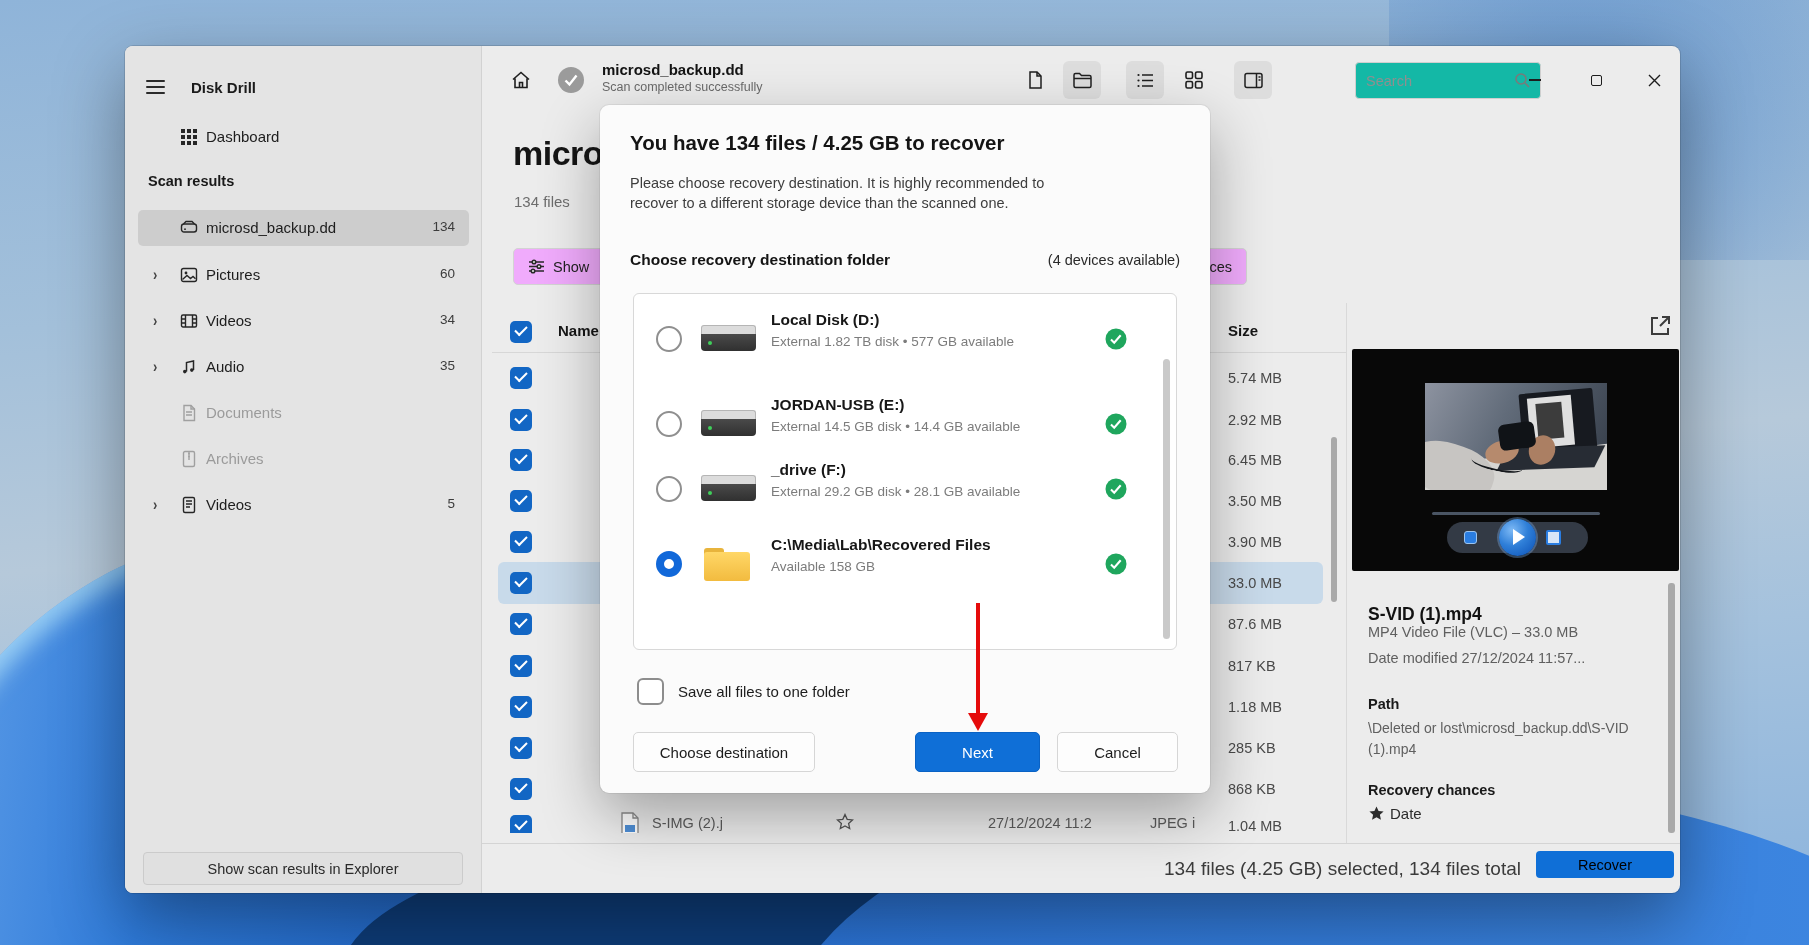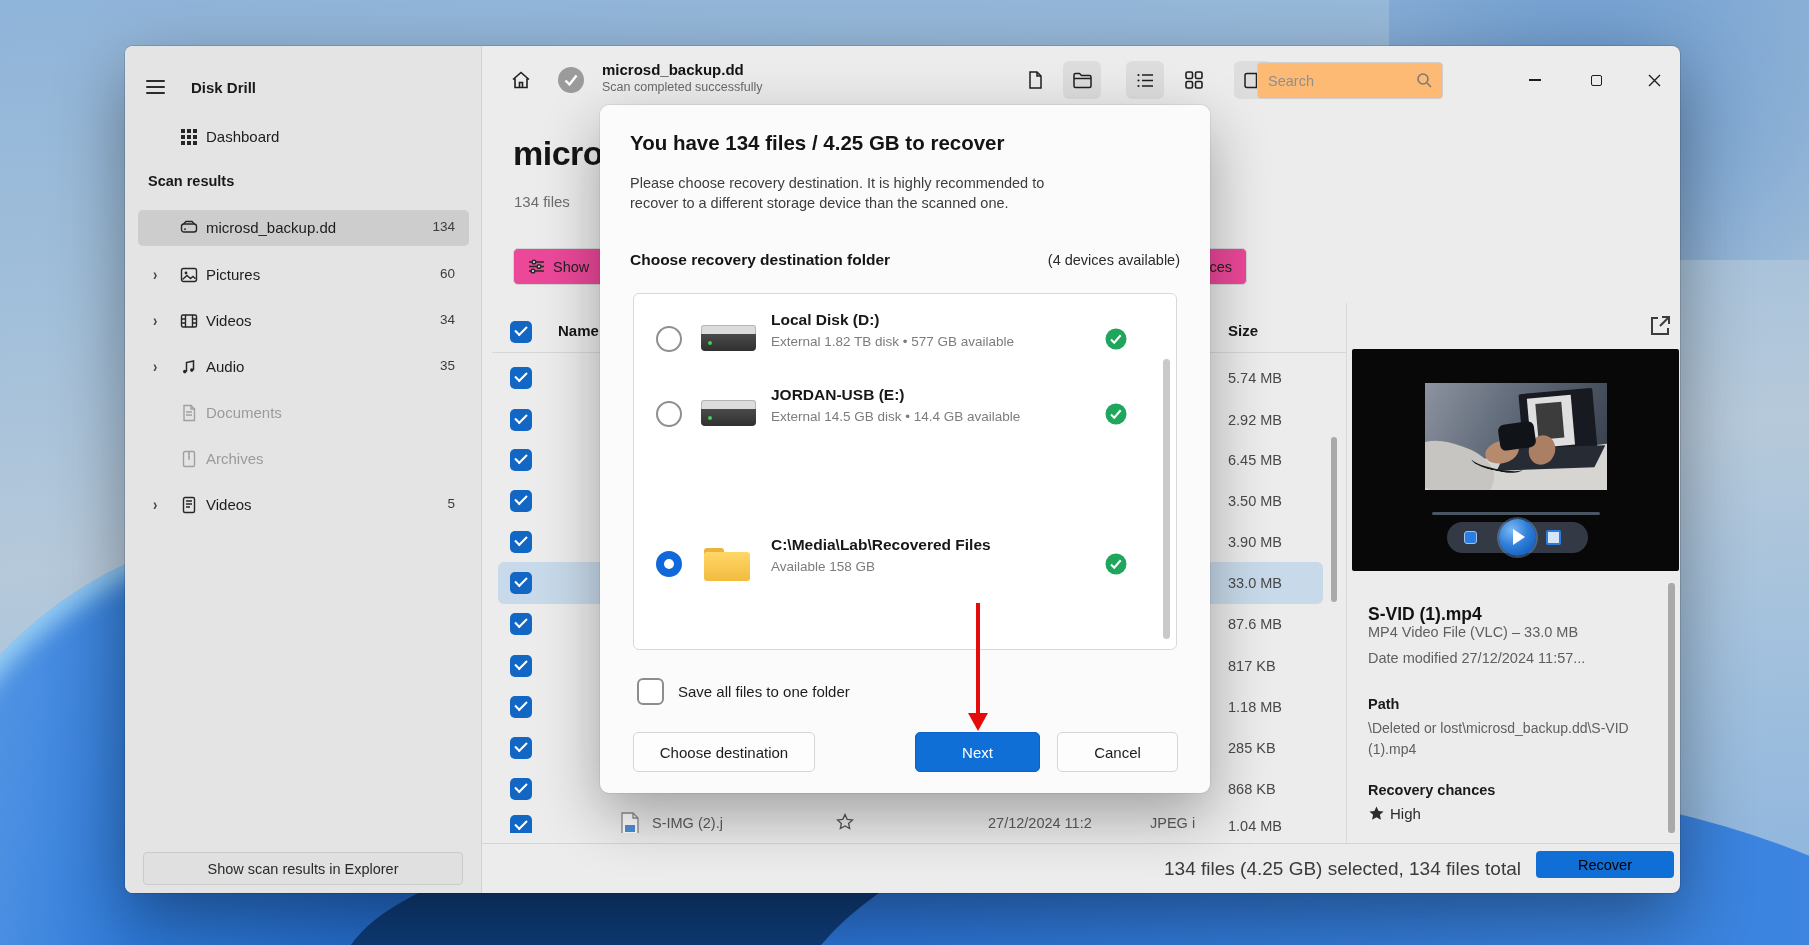--- a/index.html
+++ b/index.html
@@ -44,32 +44,32 @@
   .explorer-btn { left:18px; top:806px; width:320px; height:33px; background:#e0e0e0;
     border:1px solid #cbcbcb; border-radius:4px; font-size:14.5px; color:#2a2a2a;
     display:flex; align-items:center; justify-content:center; cursor:pointer; }
 
   
   .hbtn { width:38px; height:38px; top:15px; border-radius:6px; display:flex; align-items:center; justify-content:center; cursor:pointer; }
   .hbtn.active { background:#dddddd; }
   .status-circle { left:432px; top:20px; width:28px; height:28px; }
   .sess-title { left:477px; top:15px; font-size:15px; font-weight:bold; color:#141414; }
   .sess-sub   { left:477px; top:34px; font-size:12.5px; color:#6a6a6a; }
-  .search { left:1132px; top:16px; width:186px; height:37px; background:#fdba74;
+  .search { left:1230px; top:16px; width:186px; height:37px; background:#14b8a6;
     border:1px solid #cfcfcf; border-radius:4px; }
   .search input { position:absolute; left:10px; top:0; width:140px; height:35px; border:0; outline:0;
     background:transparent; font-size:14.5px; color:#333; font-family:inherit; }
   .search input::placeholder { color:#8f8f8f; }
   .search .mag { position:absolute; right:9px; top:9px; }
   .winctl { top:15px; width:44px; height:38px; display:flex; align-items:center; justify-content:center; cursor:pointer; }
 
   
   .big-heading { left:388px; top:88px; font-size:34px; font-weight:bold; color:#151515; letter-spacing:-.5px; }
   .sub-heading { left:389px; top:147px; font-size:15px; color:#6d6d6d; }
-  .pill { top:202px; height:37px; background:#ec4899; border:1px solid #d3d3d3; border-radius:5px;
+  .pill { top:202px; height:37px; background:#f0abfc; border:1px solid #d3d3d3; border-radius:5px;
     display:flex; align-items:center; gap:8px; padding:0 14px; font-size:14.5px; color:#222; cursor:pointer; }
   .pill-show { left:388px; width:112px; }
   .pill-frag { left:1060px; width:62px; border-radius:0 5px 5px 0; justify-content:flex-end; }
 
   .tablewrap { left:367px; top:250px; width:854px; height:537px; overflow:hidden; }
   .t-hdr-name { position:absolute; left:66px; top:26px; font-size:15px; font-weight:bold; color:#161616; }
   .t-hdr-size { position:absolute; left:736px; top:26px; font-size:15px; font-weight:bold; color:#161616; }
   .t-div { position:absolute; left:0; top:56px; width:854px; height:1px; background:#d7d7d7; }
   .hl-row { position:absolute; left:6px; top:266px; width:825px; height:42px; background:#c8daea; border-radius:6px; }
   .cb { position:absolute; left:18px; width:22px; height:22px; background:#1266c4; border-radius:5px; cursor:pointer; }
@@ -472,21 +472,21 @@
     <div class="abs pv-line" style="top:578px">MP4 Video File (VLC) – 33.0 MB</div>
     <div class="abs pv-line" style="top:604px">Date modified 27/12/2024 11:57...</div>
     <div class="abs pv-label" style="top:650px">Path</div>
     <div class="abs pv-path">\Deleted or lost\microsd_backup.dd\S-VID (1).mp4</div>
     <div class="abs pv-label" style="top:736px">Recovery chances</div>
     <span class="abs" style="left:1243px;top:759px">
       <svg width="17" height="17" viewBox="0 0 18 18">
           <path d="M9 1.5 L11.2 6.3 16.5 6.9 12.6 10.4 13.7 15.6 9 13 4.3 15.6 5.4 10.4 1.5 6.9 6.8 6.3 z" fill="#2c2c2c"></path>
         </svg>
     </span>
-    <div class="abs pv-high">High</div>
+    <div class="abs pv-high">Date</div>
     <div class="vscroll abs" style="left:1543px;top:537px;width:7px;height:250px"></div>
 
     <div class="abs f-div"></div>
     <div class="abs f-status">134 files (4.25 GB) selected, 134 files total</div>
     <div class="abs recover-btn">Recover</div>
   </div>
 
   <div class="abs dialog">
     <div class="abs dlg-title">You have 134 files / 4.25 GB to recover</div>
     <div class="abs dlg-desc">Please choose recovery destination. It is highly recommended to recover to a different storage device than the scanned one.</div>
@@ -503,29 +503,45 @@
           </div>
         <div class="devname">Local Disk (D:)</div>
         <div class="devsub">External 1.82 TB disk • 577 GB available</div>
         <span class="okcheck">
             <svg width="22" height="22" viewBox="0 0 22 22">
               <circle cx="11" cy="11" r="10.5" fill="#1fa65d"></circle>
               <path d="M6 11.5 l3.2 3.2 l6.5-7.5" stroke="#fff" stroke-width="2.1" fill="none"></path>
             </svg>
           </span>
       </div>
-      <div class="devrow" style="top:82px">
+      <div class="devrow" style="top:92px">
         <div class="radio"></div>
         <div class="driveicon">
             <div class="top"></div>
             <div class="bot"></div>
             <div class="led"></div>
           </div>
         <div class="devname">JORDAN-USB (E:)</div>
         <div class="devsub">External 14.5 GB disk • 14.4 GB available</div>
+        <span class="okcheck">
+            <svg width="22" height="22" viewBox="0 0 22 22">
+              <circle cx="11" cy="11" r="10.5" fill="#1fa65d"></circle>
+              <path d="M6 11.5 l3.2 3.2 l6.5-7.5" stroke="#fff" stroke-width="2.1" fill="none"></path>
+            </svg>
+          </span>
+      </div>
+      <div class="devrow" style="top:157px">
+        <div class="radio"></div>
+        <div class="driveicon">
+            <div class="top"></div>
+            <div class="bot"></div>
+            <div class="led"></div>
+          </div>
+        <div class="devname">_drive (F:)</div>
+        <div class="devsub">External 29.2 GB disk • 28.1 GB available</div>
         <span class="okcheck">
             <svg width="22" height="22" viewBox="0 0 22 22">
               <circle cx="11" cy="11" r="10.5" fill="#1fa65d"></circle>
               <path d="M6 11.5 l3.2 3.2 l6.5-7.5" stroke="#fff" stroke-width="2.1" fill="none"></path>
             </svg>
           </span>
       </div>
       <div class="devrow" style="top:232px">
         <div class="radio on"></div>
         <div class="foldericon"></div>

